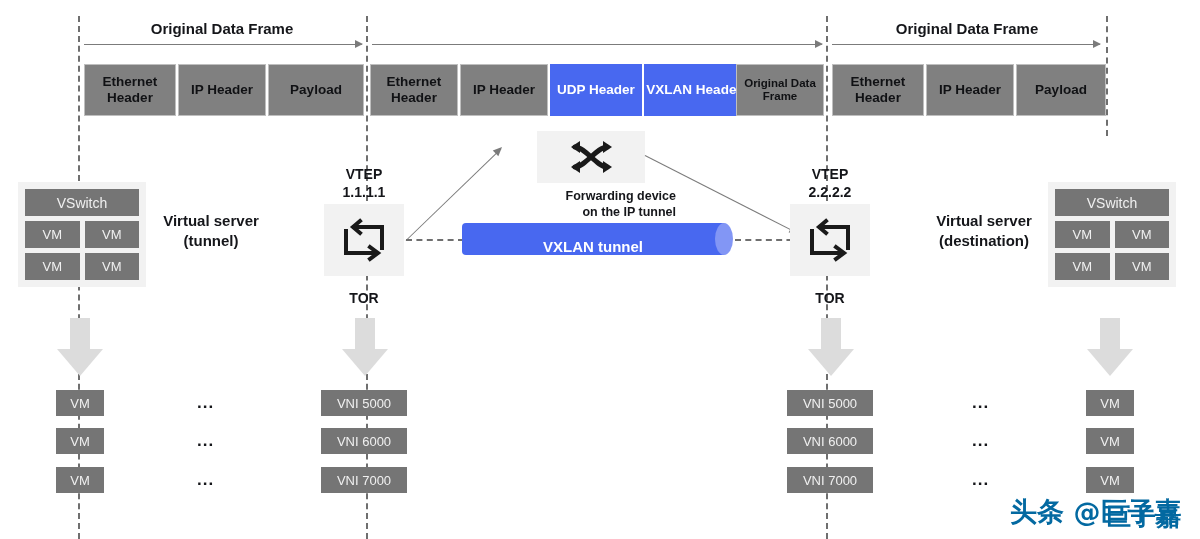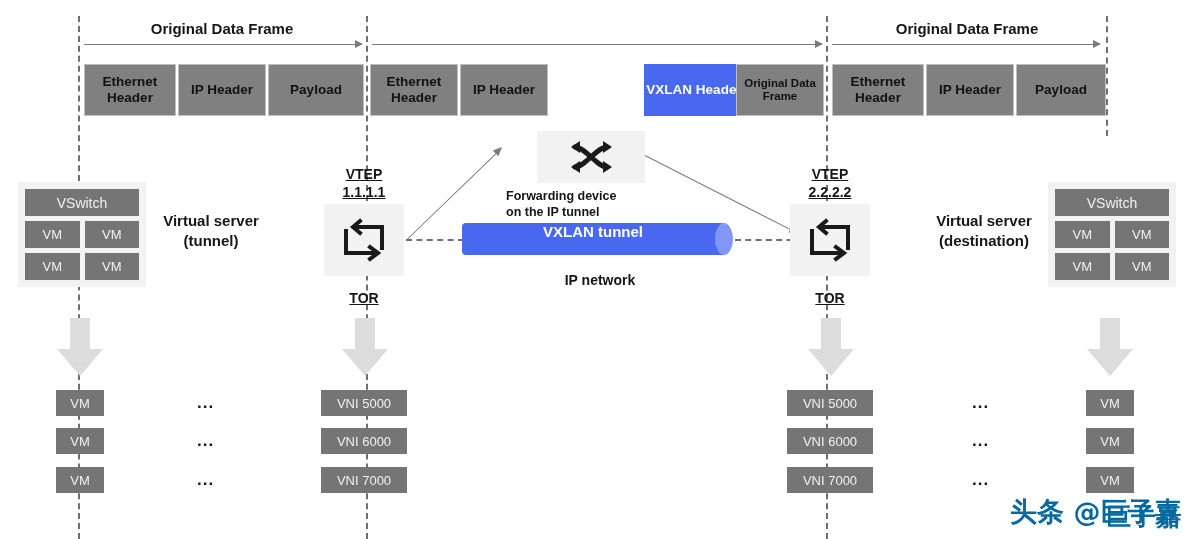--- a/index.html
+++ b/index.html
@@ -69,32 +69,32 @@
     color:#15161a; text-align:center; line-height:1.3; white-space: nowrap;
   }
 
   
   .device {
     position: absolute; background: #f2f2f2;
     display:flex; align-items:center; justify-content:center;
   }
   .dev-label {
     position: absolute; font-size: 14px; font-weight: bold;
-    color:#15161a; text-align:center; line-height:1.25; white-space: nowrap; text-decoration: underline;
+    color:#15161a; text-align:center; line-height:1.25; white-space: nowrap;
   }
   .dev-caption {
     position: absolute; font-size: 12.5px; font-weight: bold;
-    color:#15161a; text-align:left; line-height:1.3; white-space: nowrap;
+    color:#15161a; text-align:right; line-height:1.3; white-space: nowrap;
   }
 
   
   .tunnel {
     position: absolute; background: #4868f0;
     border-radius: 4px 0 0 4px;
-    display:flex; align-items:flex-start; justify-content:center;
+    display:flex; align-items:flex-end; justify-content:center;
     font-size: 15px; font-weight: bold; color:#fff;
   }
   .tunnel-cap {
     position:absolute; right:-9px; top:0; width:18px; height:100%;
     background:#8296f5; border-radius:50%;
   }
   .net-label {
     position:absolute; font-size:14px; font-weight:bold; color:#15161a;
     white-space:nowrap; text-align:center;
   }
@@ -163,20 +163,21 @@
 
   <div class="span-arrow" style="left:84px;  width:278px; top:44px"></div>
   <div class="span-arrow" style="left:372px; width:450px; top:44px"></div>
   <div class="span-arrow" style="left:832px; width:268px; top:44px"></div>
 
   <div class="hdr" style="left:84px;  width:92px; top:64px">Ethernet Header</div>
   <div class="hdr" style="left:178px; width:88px; top:64px">IP Header</div>
   <div class="hdr" style="left:268px; width:96px; top:64px">Payload</div>
   <div class="hdr" style="left:370px; width:88px; top:64px">Ethernet Header</div>
   <div class="hdr" style="left:460px; width:88px; top:64px">IP Header</div>
+  <div class="hdr blue" style="left:550px; width:92px; top:64px">UDP Header</div>
   <div class="hdr blue" style="left:644px; width:100px; top:64px">VXLAN Header</div>
   <div class="hdr small" style="left:736px; width:88px; top:64px">Original Data Frame</div>
   <div class="hdr" style="left:832px; width:92px; top:64px">Ethernet Header</div>
   <div class="hdr" style="left:926px; width:88px; top:64px">IP Header</div>
   <div class="hdr" style="left:1016px;width:90px; top:64px">Payload</div>
 
   <div class="vserver" style="left:18px; top:182px; width:128px;">
     <div class="vswitch">VSwitch</div>
     <div class="vmrow">
       <div class="vmcell">VM</div>
@@ -224,21 +225,20 @@
   <div class="diag" style="left:406px; top:240px; width:132px; transform:rotate(-44deg);"></div>
   <div class="diag" style="left:645px; top:155px; width:170px; transform:rotate(27deg);"></div>
 
   <div class="dashline" style="left:406px; top:239px; width:58px;"></div>
   <div class="dashline" style="left:735px; top:239px; width:78px;"></div>
 
   <div class="tunnel" style="left:462px; top:223px; width:262px; height:32px;">
     <span>VXLAN tunnel</span>
     <span class="tunnel-cap"></span>
   </div>
-  <div class="net-label" style="left:500px; top:272px; width:200px;">IP network</div>
 
   <div class="dev-label" style="left:782px; top:166px; width:96px;">
     <span>VTEP</span><br>
     <span>2.2.2.2</span>
   </div>
   <div class="device" style="left:790px; top:204px; width:80px; height:72px;">
     <svg width="52" height="46" viewBox="0 0 52 46">
       <path d="M44 10 H18 M22 4 L15 10 L22 16" fill="none" stroke="#1a1a1a" stroke-width="4" stroke-linecap="square"></path>
       <path d="M44 10 V33" fill="none" stroke="#1a1a1a" stroke-width="4"></path>
       <path d="M8 14 V36 H38" fill="none" stroke="#1a1a1a" stroke-width="4" stroke-linecap="square"></path>

